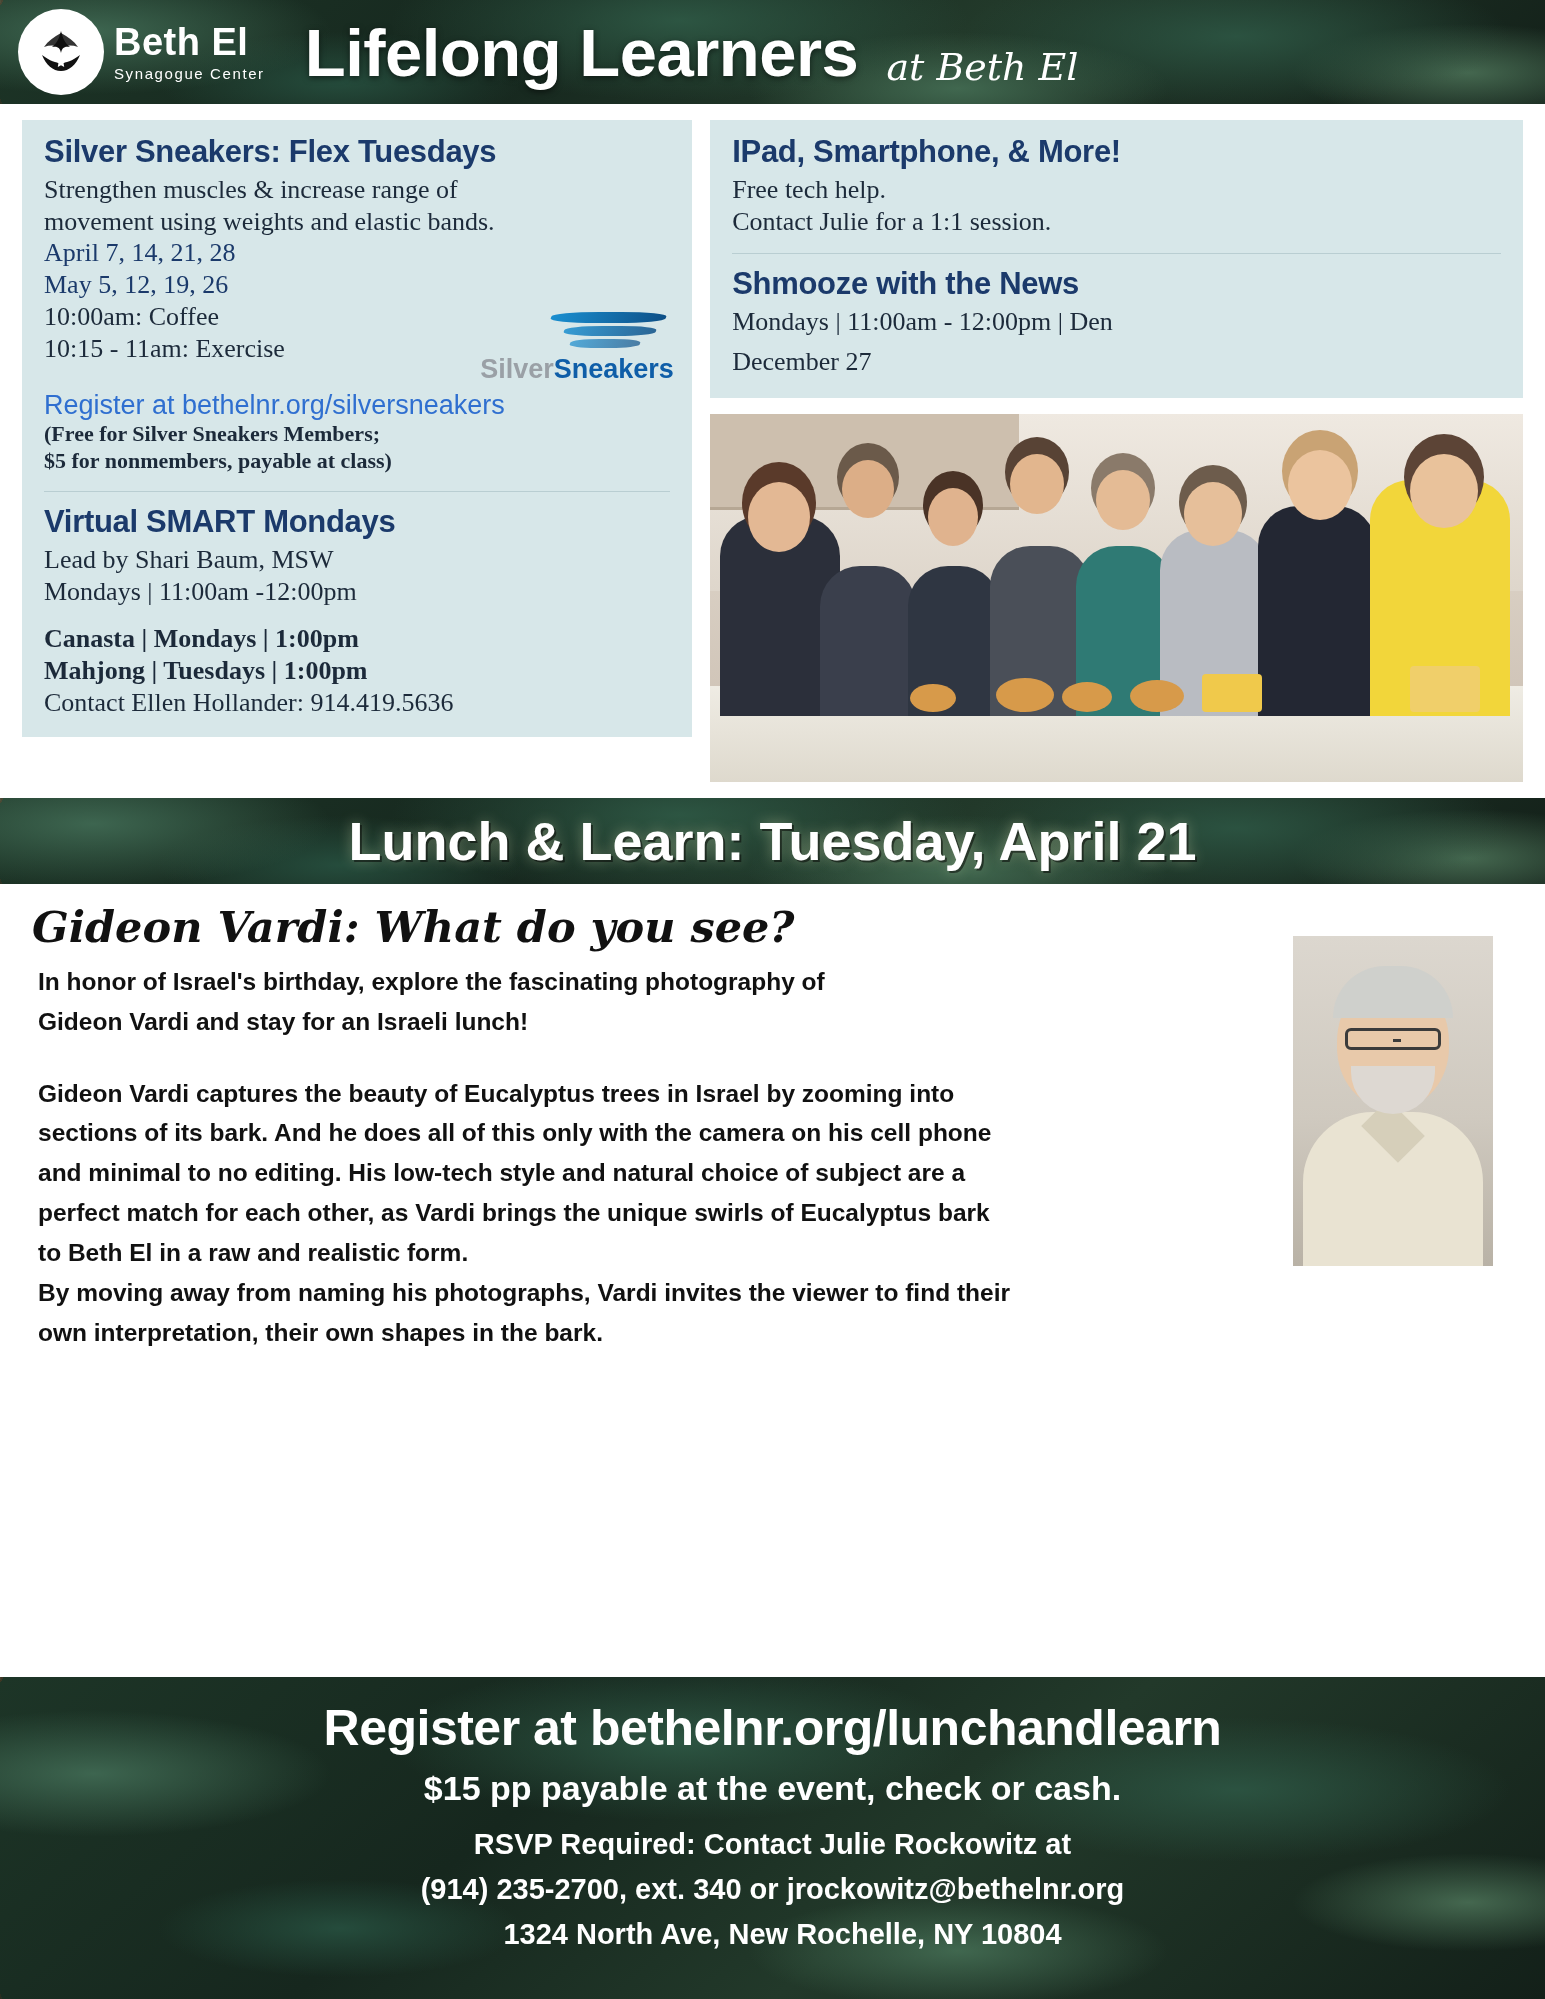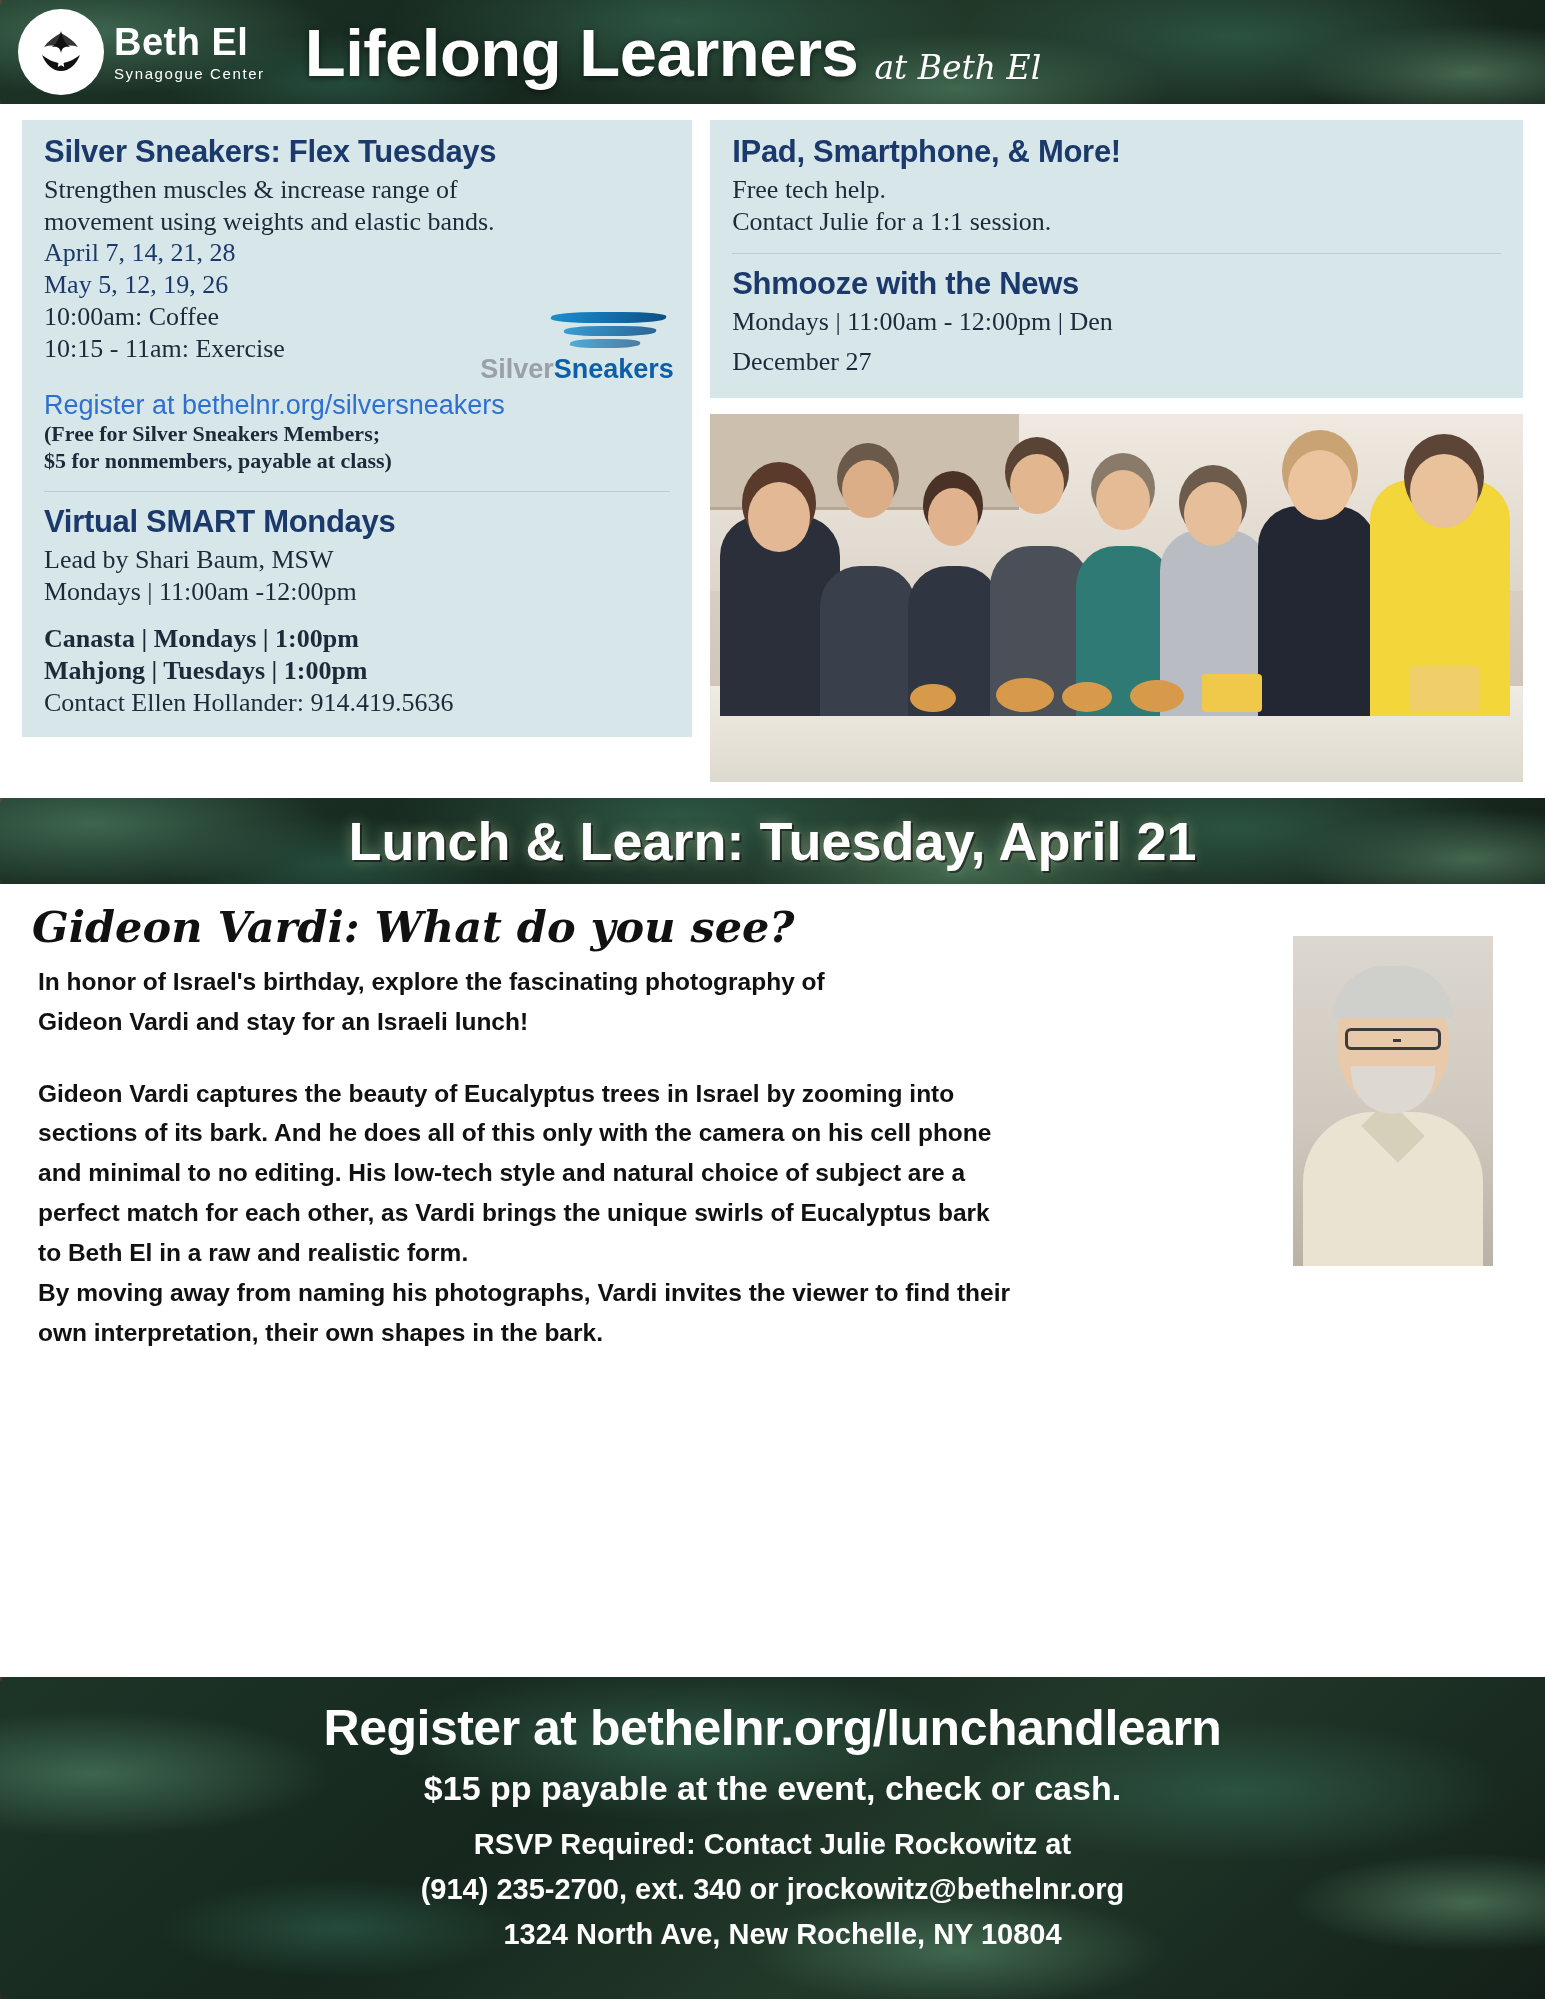--- a/index.html
+++ b/index.html
@@ -62,22 +62,22 @@
     letter-spacing: -0.5px;
     margin-left: 40px;
     text-shadow: 0 2px 6px rgba(0,0,0,.55);
     z-index: 2;
     white-space: nowrap;
   }
   .header-sub {
     color: #fff;
     font-family: "DejaVu Serif", serif;
     font-style: italic;
-    font-size: 33px;
-    margin-left: 16px;
+    font-size: 38px;
+    margin-left: 28px;
     margin-top: 30px;
     z-index: 2;
     white-space: nowrap;
   }
 
   
   .panels {
     display: flex;
     gap: 18px;
     padding: 16px 22px 0 22px;

